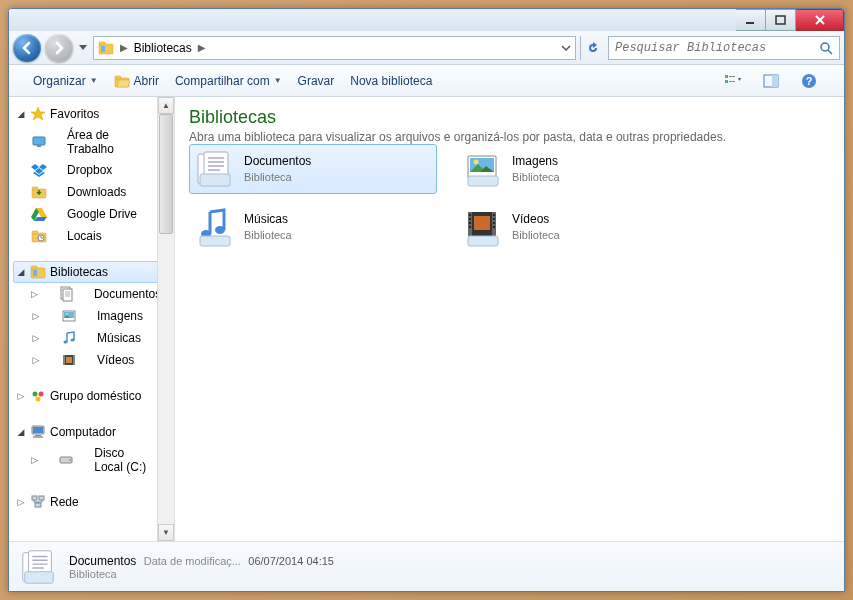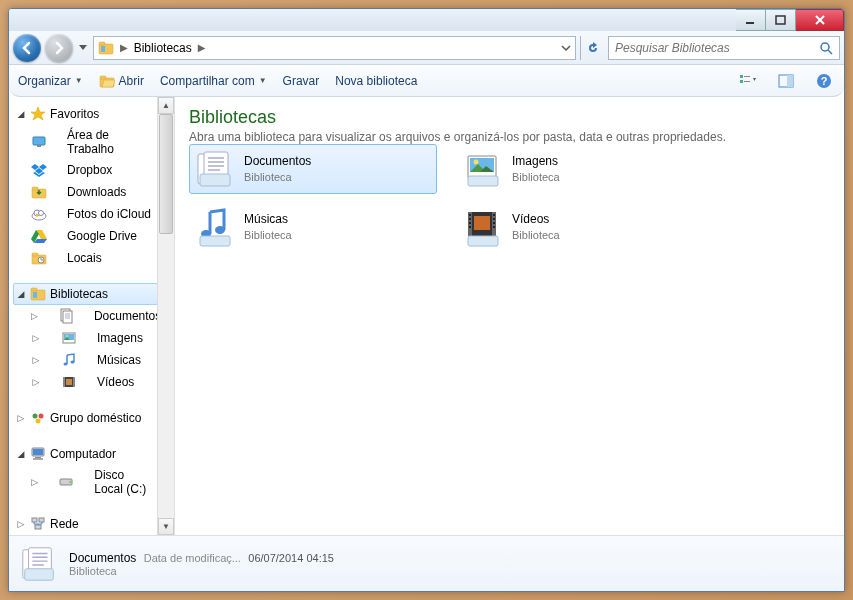--- a/index.html
+++ b/index.html
@@ -16,24 +16,24 @@
 .navbtn { width: 28px; height: 28px; border-radius: 50%; background: radial-gradient(circle at 35% 30%, #7ab8f0, #2a6fb0 60%, #1a5090); display: flex; align-items: center; justify-content: center; box-shadow: inset 0 1px 2px rgba(255,255,255,0.5), 0 1px 2px rgba(0,0,0,0.3); }
 .navbtn.fwd { background: radial-gradient(circle at 35% 30%, #dde0e4, #b8bcc0 60%, #9ca0a4); }
 .navbtn svg { width: 14px; height: 14px; fill: #fff; }
 .navdrop { width: 12px; height: 20px; display: flex; align-items: center; justify-content: center; }
 .addressbar { flex: 1; height: 24px; background: #fff; border: 1px solid #a8b8c8; display: flex; align-items: center; padding: 0 4px; gap: 4px; font-size: 12px; }
 .addr-icon { width: 16px; height: 16px; }
 .crumb { color: #000; }
 .crumb-arrow { color: #666; font-size: 10px; padding: 0 2px; }
 .addr-refresh { width: 24px; height: 24px; border-left: 1px solid #a8b8c8; display: flex; align-items: center; justify-content: center; }
 .searchbox { width: 232px; height: 24px; background: #fff; border: 1px solid #a8b8c8; display: flex; align-items: center; padding: 0 6px; }
-.searchbox input { border: none; outline: none; font-size: 12px; font-style: italic; color: #888; flex: 1; background: transparent; }
+.searchbox input { border: none; outline: none; font-size: 12px; font-style: italic; color: #888; flex: 1; background: transparent; font-family: Liberation Mono, monospace; }
 .searchbox .sicon { width: 14px; height: 14px; }
 
-.toolbar { height: 32px; background: linear-gradient(#fbfdff,#eef4fa); border-bottom: 1px solid #d0d8e0; display: flex; align-items: center; padding: 0 9px; gap: 16px; font-size: 12px; color: #1a3e6e; border-radius: 11px; }
+.toolbar { height: 32px; background: linear-gradient(#fbfdff,#eef4fa); border-bottom: 1px solid #d0d8e0; display: flex; align-items: center; padding: 0 24px; gap: 16px; font-size: 12px; color: #1a3e6e; }
 .tool { display: flex; align-items: center; gap: 4px; cursor: default; }
 .tool .darrow { font-size: 8px; color: #555; }
 .tool-spacer { flex: 1; }
 .tool-iconbtn { width: 22px; height: 22px; display: flex; align-items: center; justify-content: center; }
 
 .body { flex: 1; display: flex; min-height: 0; }
 .sidebar { width: 166px; background: #fff; border-right: 1px solid #e0e0e0; overflow-y: auto; position: relative; font-size: 12px; }
 .sidebar-scroll { position: absolute; right: 0; top: 0; bottom: 0; width: 17px; background: #f0f0f0; border-left: 1px solid #ddd; }
 .scroll-arrow { height: 17px; background: linear-gradient(#f8f8f8,#e8e8e8); border: 1px solid #ccc; display: flex; align-items: center; justify-content: center; font-size: 8px; color: #555; }
 .scroll-thumb { position: absolute; top: 17px; left: 1px; right: 1px; height: 120px; background: linear-gradient(90deg,#e8e8e8,#d0d0d0); border: 1px solid #bbb; border-radius: 2px; }
@@ -49,21 +49,21 @@
 .content { flex: 1; background: #fff; padding: 10px 14px; overflow: auto; }
 .content h1 { font-size: 18px; font-weight: normal; color: #1e6b1e; margin-bottom: 2px; }
 .content .sub { font-size: 12px; color: #666; margin-bottom: 0; }
 .library-grid { display: flex; flex-wrap: wrap; gap: 8px 20px; }
 .lib-item { width: 248px; height: 50px; display: flex; align-items: center; gap: 8px; padding: 4px; border: 1px solid transparent; border-radius: 3px; }
 .lib-item.sel { background: linear-gradient(#eaf4ff,#d6eaff); border-color: #7ebdf0; }
 .lib-icon { width: 42px; height: 42px; flex-shrink: 0; }
 .lib-text { font-size: 12px; line-height: 1.3; }
 .lib-text .type { color: #777; font-size: 11px; }
 
-.details { height: 56px; border-top: 1px solid #e0e0e0; background: linear-gradient(#f8fbfe,#eef4fa); display: flex; align-items: center; padding: 4px 10px; gap: 10px; font-size: 12px; }
+.details { height: 50px; border-top: 1px solid #e0e0e0; background: linear-gradient(#f8fbfe,#eef4fa); display: flex; align-items: center; padding: 4px 10px; gap: 10px; font-size: 12px; }
 .details .dicon { width: 40px; height: 40px; }
 .details .dname { font-weight: normal; color: #000; }
 .details .dtype { color: #888; font-size: 11px; }
 .details .dmeta { color: #888; font-size: 11px; margin-left: 4px; }
 
 
 .folder-svg { fill: #f4c657; stroke: #d4a030; stroke-width: 0.5; }
 </style>
 </head>
 <body>
@@ -205,29 +205,20 @@
               </svg>
               <span>Dropbox</span>
             </div>
           <div class="tree-item">
               <svg class="ticon" viewBox="0 0 16 16">
                 <rect x="1" y="5" width="14" height="9" rx="1" class="folder-svg"></rect>
                 <rect x="1" y="3" width="6" height="3" rx="1" class="folder-svg"></rect>
                 <path d="M8 6 L8 10 M6 8 L8 10 L10 8" stroke="#2a7a2a" stroke-width="1.5" fill="none"></path>
               </svg>
               <span>Downloads</span>
-            </div>
-          <div class="tree-item">
-              <svg class="ticon" viewBox="0 0 16 16">
-                <ellipse cx="8" cy="10" rx="7" ry="4" fill="#fff" stroke="#88b"></ellipse>
-                <circle cx="6" cy="7" r="3" fill="#fff" stroke="#88b"></circle>
-                <circle cx="10" cy="7" r="2.5" fill="#fff" stroke="#88b"></circle>
-                <circle cx="6" cy="9" r="1.5" fill="#f4c020"></circle>
-              </svg>
-              <span>Fotos do iCloud</span>
             </div>
           <div class="tree-item">
               <svg class="ticon" viewBox="0 0 16 16">
                 <path d="M5 2 L11 2 L16 11 L10 11 Z" fill="#f4c020"></path>
                 <path d="M5 2 L0 11 L3 15 L8 6 Z" fill="#2a9a4a"></path>
                 <path d="M3 15 L13 15 L16 11 L6 11 Z" fill="#3a78d8"></path>
               </svg>
               <span>Google Drive</span>
             </div>
           <div class="tree-item">

